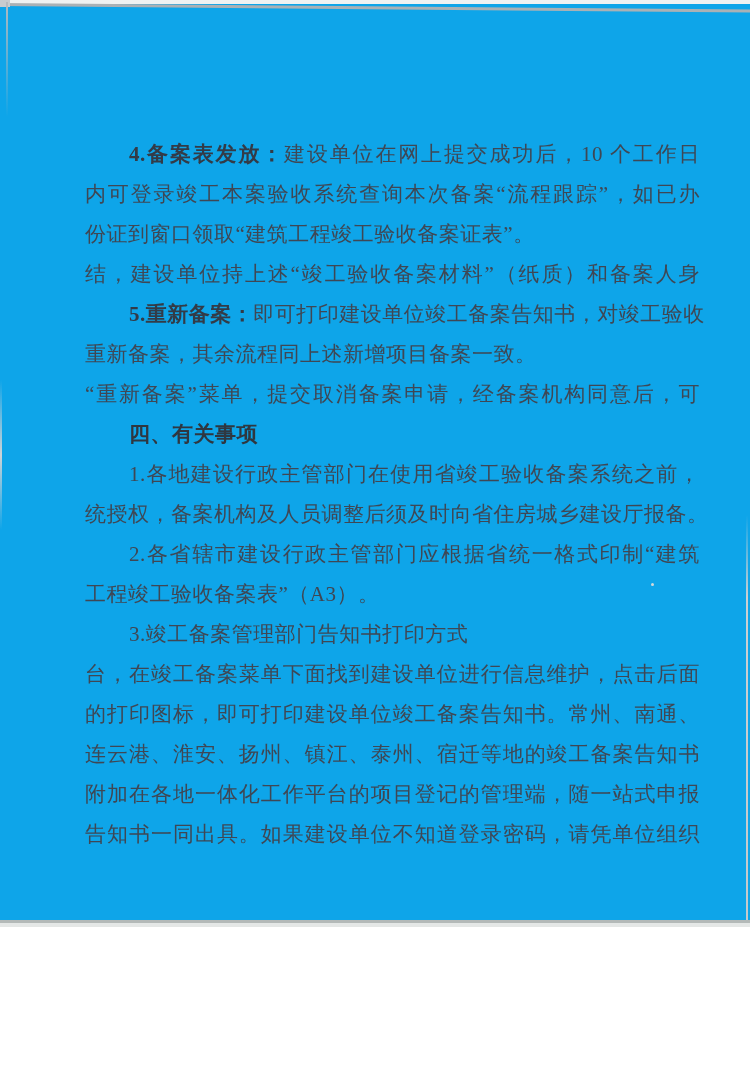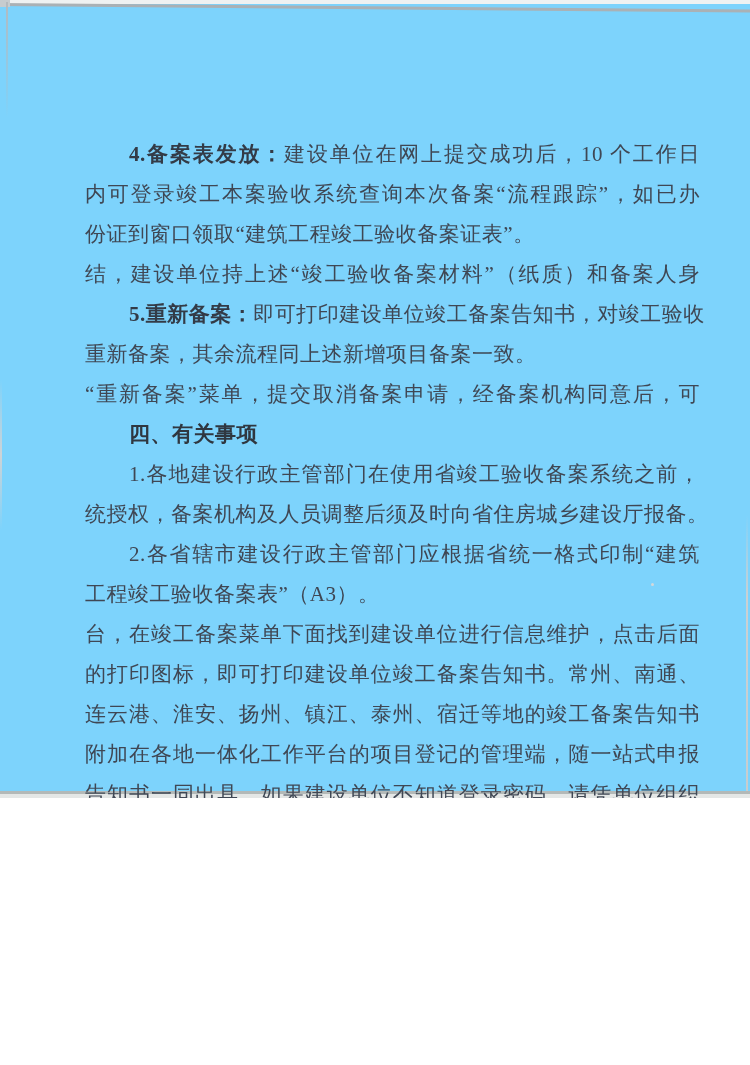--- a/index.html
+++ b/index.html
@@ -1,21 +1,21 @@
 <!DOCTYPE html>
 <html><head>
 <meta charset="utf-8">
 <style>
   html, body { margin: 0; padding: 0; background: #ffffff; }
   .page {
     position: relative;
     width: 750px;
-    height: 798px;
+    height: 927px;
     overflow: hidden;
-    background: #7dd3fc;
+    background: #0ea5e9;
     font-family: "Liberation Serif", "DejaVu Serif", serif;
   }
 
   
   .edge-top-band   { position: absolute; left: 0; top: 0; width: 100%; height: 4px; background: #eff2f2; }
   .edge-top-line   { position: absolute; left: -6px; top: 3px; width: 770px; height: 3px;
                      background: #aab1b5; transform: rotate(0.5deg); transform-origin: left center; }
   .corner-tl       { position: absolute; left: 0; top: 0; width: 10px; height: 7px; background: #c6cccf; }
   .edge-left-a     { position: absolute; left: 6px; top: 2px; width: 2px; height: 115px;
                      background: linear-gradient(#b4babe, rgba(180,186,190,0)); }
@@ -93,20 +93,21 @@
       <div class="line"><span>份证到窗口领取“建筑工程竣工验收备案证表”。</span></div>
       <div class="line justify"><span>结，建设单位持上述“竣工验收备案材料”（纸质）和备案人身</span></div>
       <div class="line indent justify"><b>5.重新备案：</b><span>即可打印建设单位竣工备案告知书，对竣工验收</span></div>
       <div class="line"><span>重新备案，其余流程同上述新增项目备案一致。</span></div>
       <div class="line justify"><span>“重新备案”菜单，提交取消备案申请，经备案机构同意后，可</span></div>
       <div class="line indent heading"><span>四、有关事项</span></div>
       <div class="line indent justify"><span>1.各地建设行政主管部门在使用省竣工验收备案系统之前，</span></div>
       <div class="line"><span>统授权，备案机构及人员调整后须及时向省住房城乡建设厅报备。</span></div>
       <div class="line indent justify"><span>2.各省辖市建设行政主管部门应根据省统一格式印制“建筑</span></div>
       <div class="line"><span>工程竣工验收备案表”（A3）。</span></div>
+      <div class="line indent"><span>3.竣工备案管理部门告知书打印方式</span></div>
       <div class="line justify"><span>台，在竣工备案菜单下面找到建设单位进行信息维护，点击后面</span></div>
       <div class="line justify"><span>的打印图标，即可打印建设单位竣工备案告知书。常州、南通、</span></div>
       <div class="line justify"><span>连云港、淮安、扬州、镇江、泰州、宿迁等地的竣工备案告知书</span></div>
       <div class="line justify"><span>附加在各地一体化工作平台的项目登记的管理端，随一站式申报</span></div>
       <div class="line justify"><span>告知书一同出具。如果建设单位不知道登录密码，请凭单位组织</span></div>
     </div>
 
   <div class="page-number">4</div>
 </div>
 

